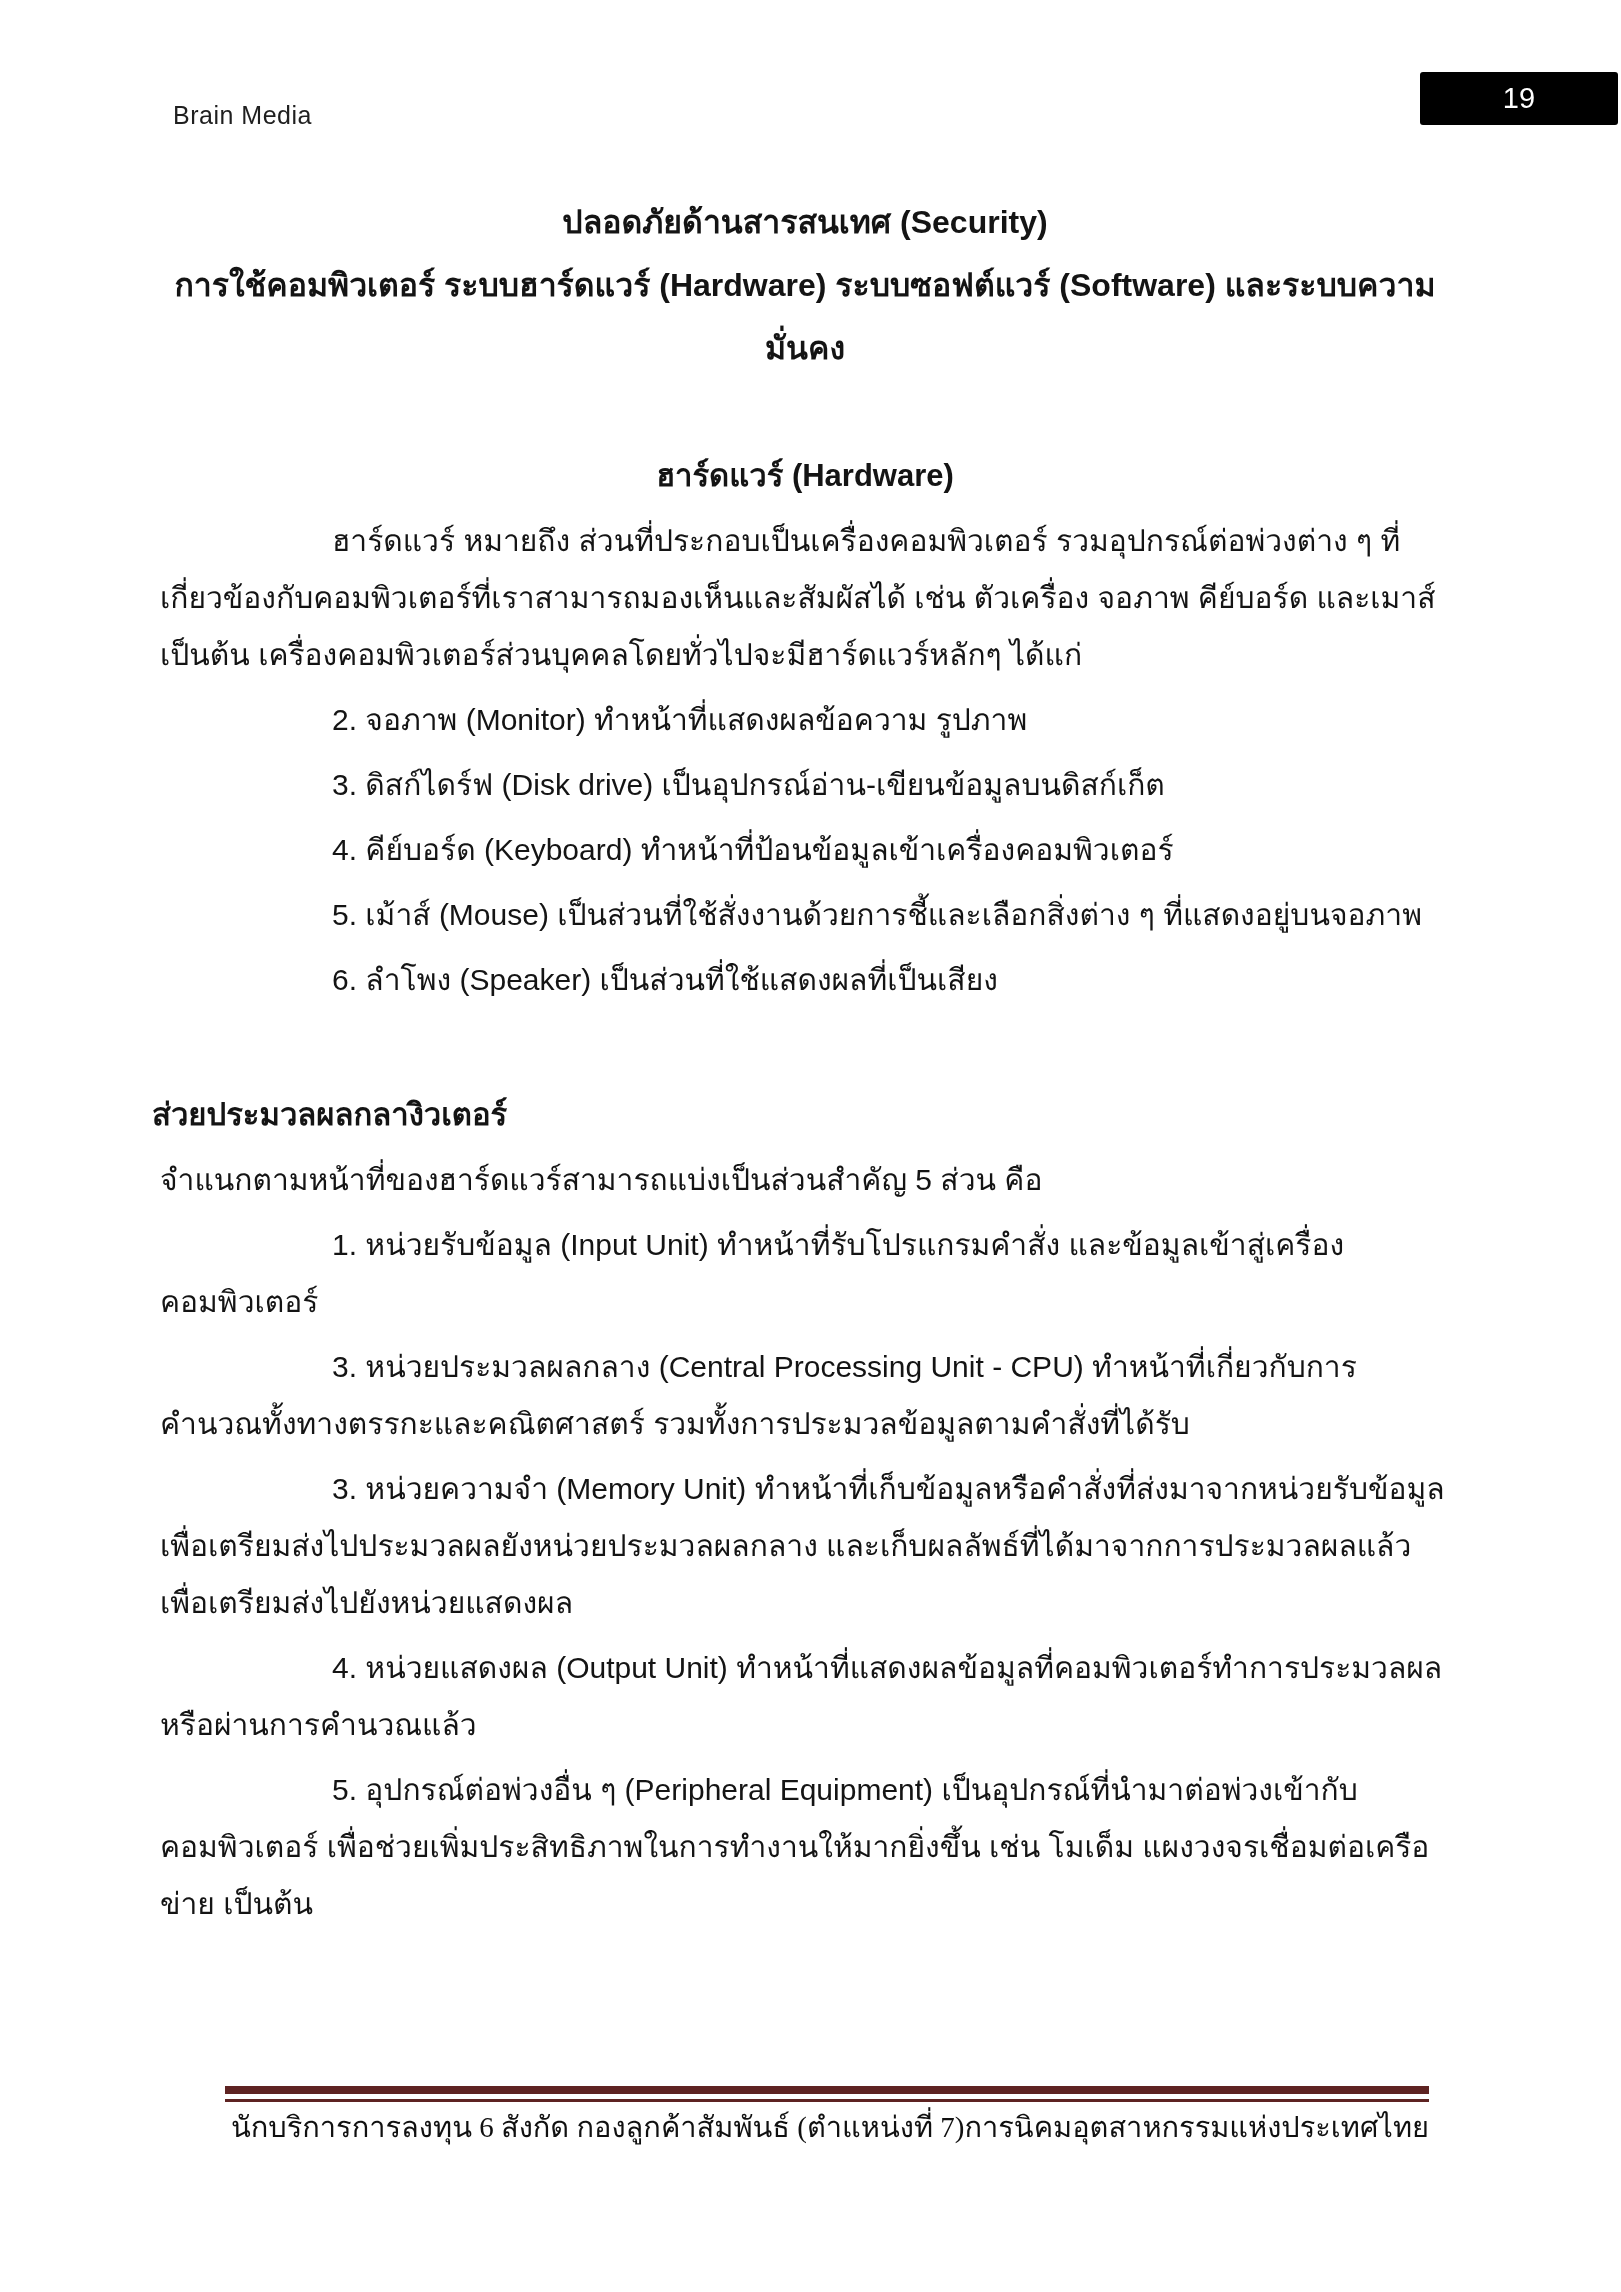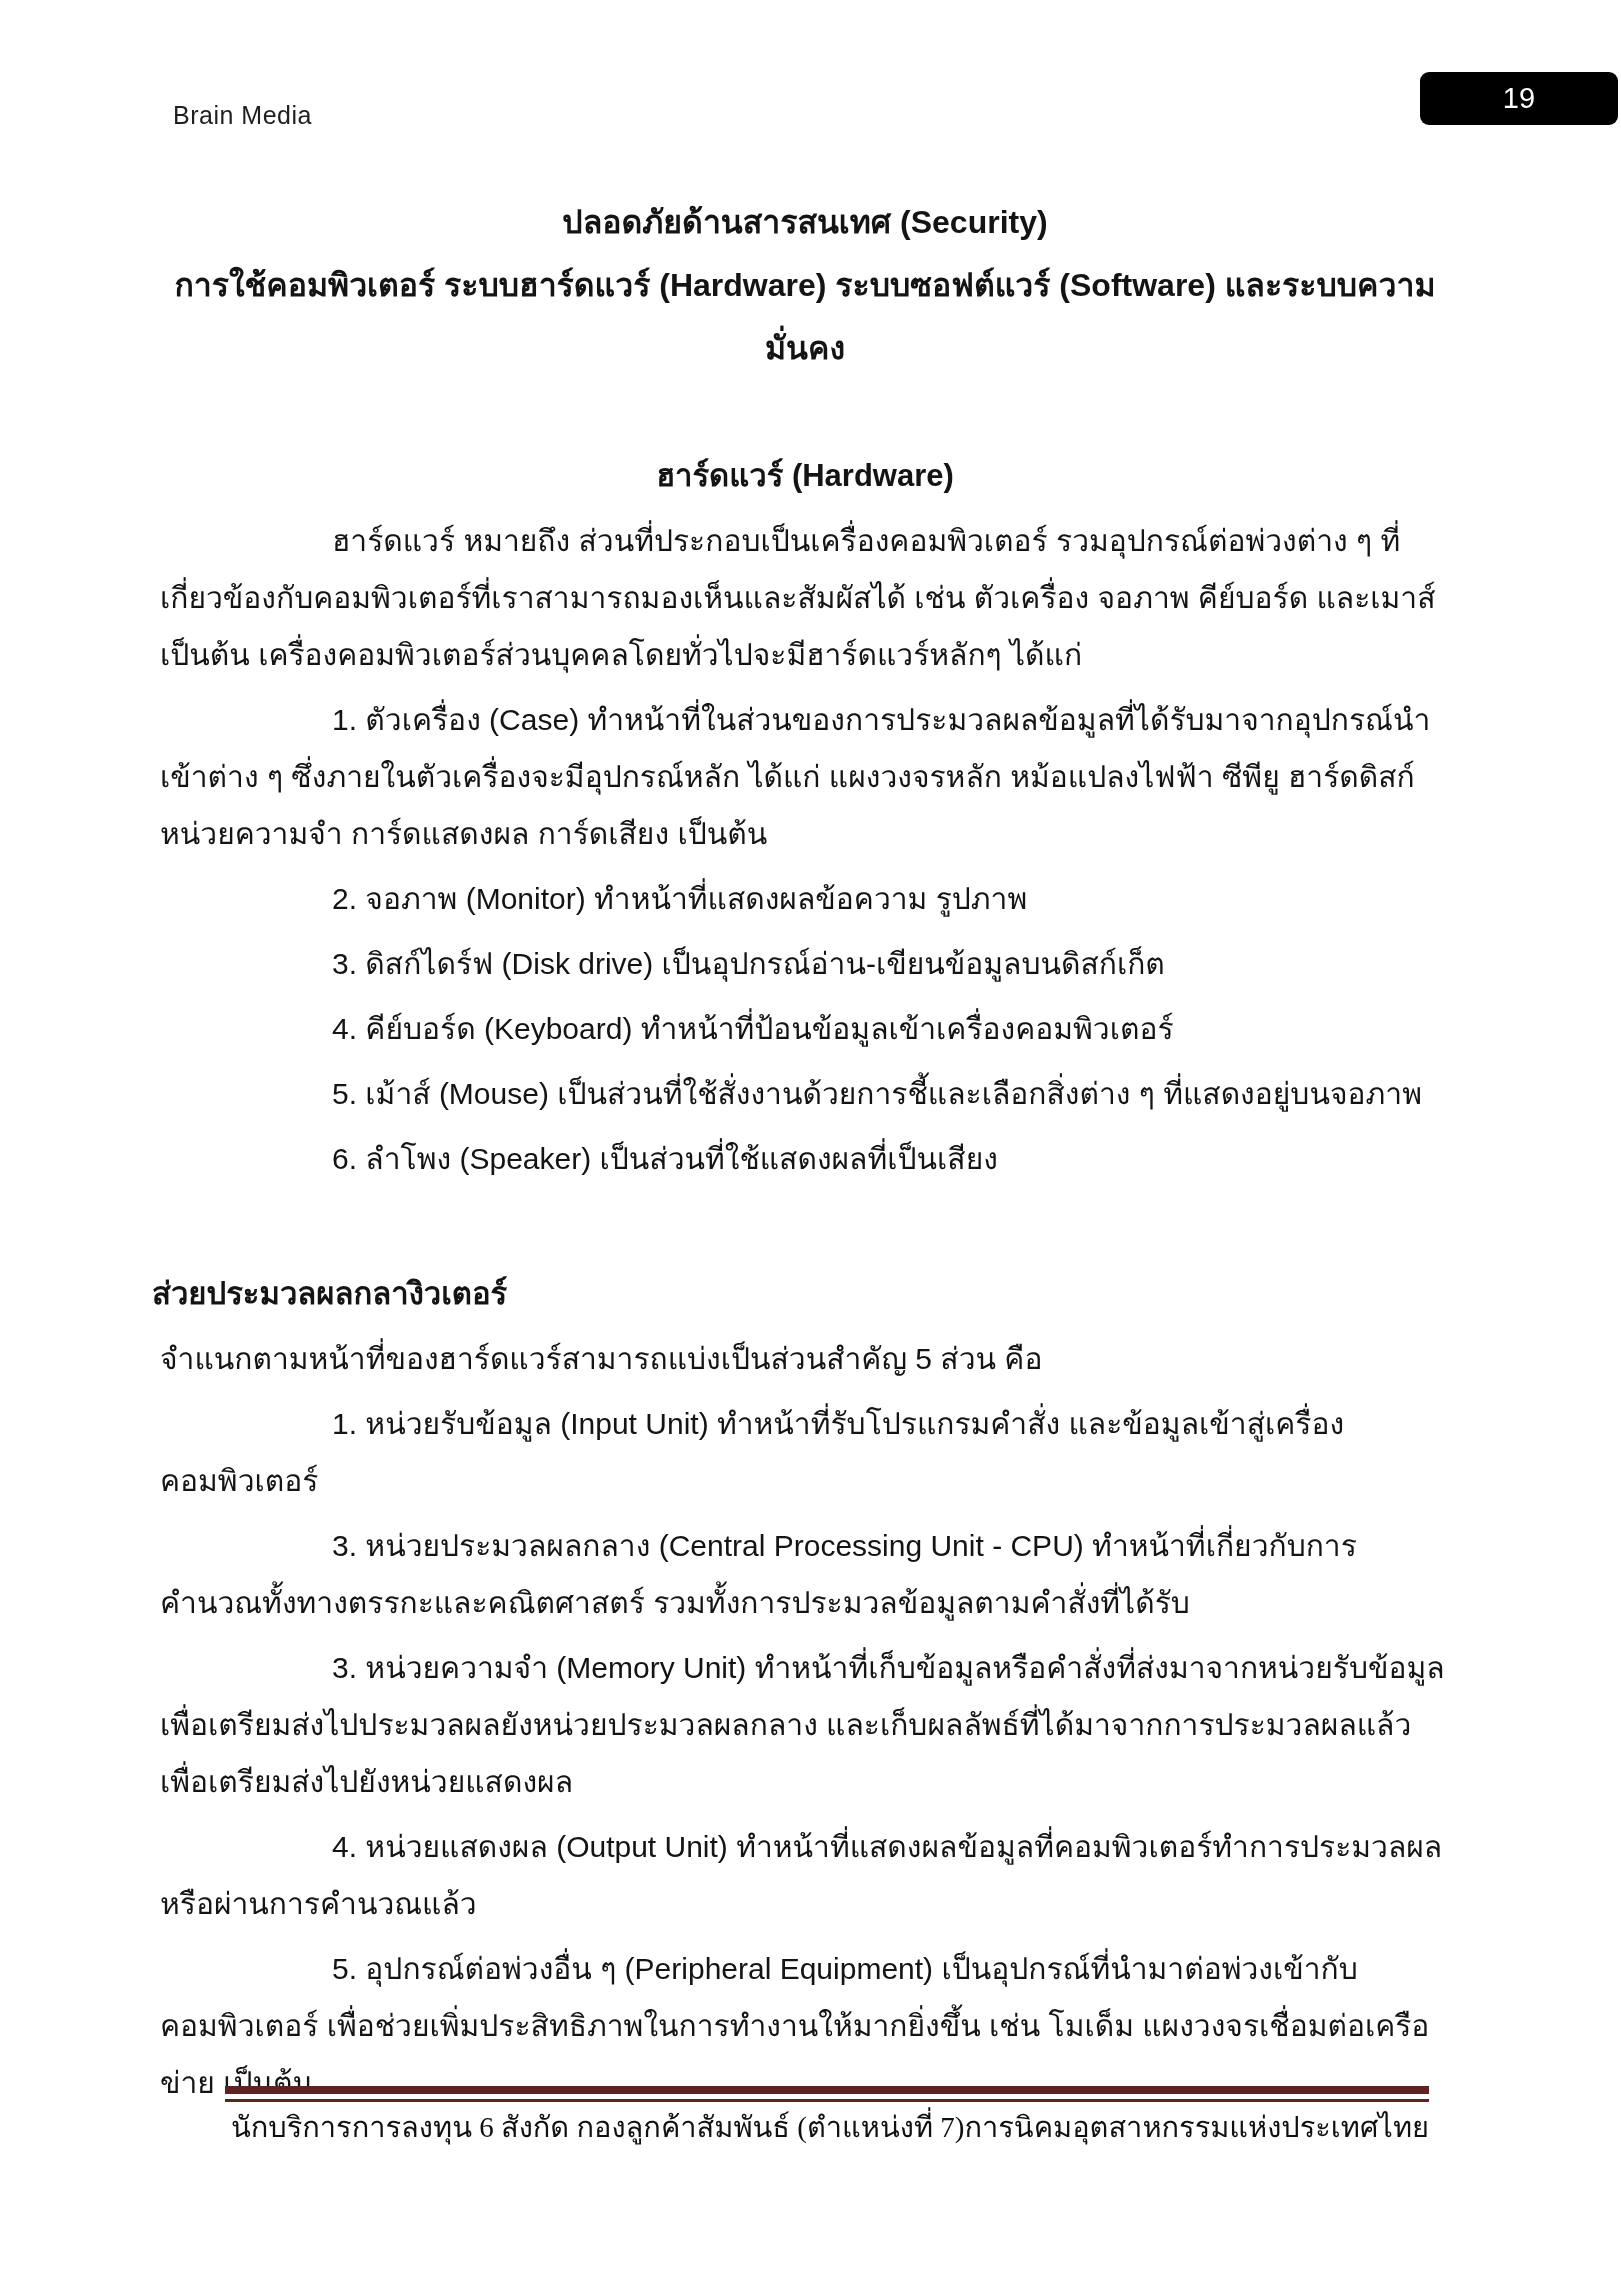--- a/index.html
+++ b/index.html
@@ -27,21 +27,21 @@
     left: 1420px;
     top: 72px;
     width: 198px;
     height: 53px;
     background: #000000;
     color: #ffffff;
     display: flex;
     align-items: center;
     justify-content: center;
     font-size: 29px;
-    border-radius: 9px;
+    border-radius: 3px;
   }
 
   
   .body-flow {
     position: absolute;
     left: 152px;
     top: 191px;
     width: 1306px;
     font-size: 30px;
     line-height: 57px;
@@ -108,21 +108,20 @@
 
   <div class="body-flow">
 
     <p class="doc-title">ปลอดภัยด้านสารสนเทศ (Security)</p>
     <p class="doc-title">การใช้คอมพิวเตอร์ ระบบฮาร์ดแวร์ (Hardware) ระบบซอฟต์แวร์ (Software) และระบบความมั่นคง</p>
 
     <p class="center-heading">ฮาร์ดแวร์ (Hardware)</p>
 
     <p class="para">ฮาร์ดแวร์ หมายถึง ส่วนที่ประกอบเป็นเครื่องคอมพิวเตอร์ รวมอุปกรณ์ต่อพ่วงต่าง ๆ ที่เกี่ยวข้องกับคอมพิวเตอร์ที่เราสามารถมองเห็นและสัมผัสได้ เช่น ตัวเครื่อง จอภาพ คีย์บอร์ด และเมาส์ เป็นต้น เครื่องคอมพิวเตอร์ส่วนบุคคลโดยทั่วไปจะมีฮาร์ดแวร์หลักๆ ได้แก่</p>
 
-    <p class="para">1. ตัวเครื่อง (Case) ทำหน้าที่ในส่วนของการประมวลผลข้อมูลที่ได้รับมาจากอุปกรณ์นำเข้าต่าง ๆ ซึ่งภายในตัวเครื่องจะมีอุปกรณ์หลัก ได้แก่ แผงวงจรหลัก หม้อแปลงไฟฟ้า ซีพียู ฮาร์ดดิสก์ หน่วยความจำ การ์ดแสดงผล การ์ดเสียง เป็นต้น</p>
     <p class="para">2. จอภาพ (Monitor) ทำหน้าที่แสดงผลข้อความ รูปภาพ</p>
     <p class="para">3. ดิสก์ไดร์ฟ (Disk drive) เป็นอุปกรณ์อ่าน-เขียนข้อมูลบนดิสก์เก็ต</p>
     <p class="para">4. คีย์บอร์ด (Keyboard) ทำหน้าที่ป้อนข้อมูลเข้าเครื่องคอมพิวเตอร์</p>
     <p class="para">5. เม้าส์ (Mouse) เป็นส่วนที่ใช้สั่งงานด้วยการชี้และเลือกสิ่งต่าง ๆ ที่แสดงอยู่บนจอภาพ</p>
     <p class="para">6. ลำโพง (Speaker) เป็นส่วนที่ใช้แสดงผลที่เป็นเสียง</p>
 
     <p class="left-heading">ส่วยประมวลผลกลางิวเตอร์</p>
 
     <p class="para no-indent">จำแนกตามหน้าที่ของฮาร์ดแวร์สามารถแบ่งเป็นส่วนสำคัญ 5 ส่วน คือ</p>
 

